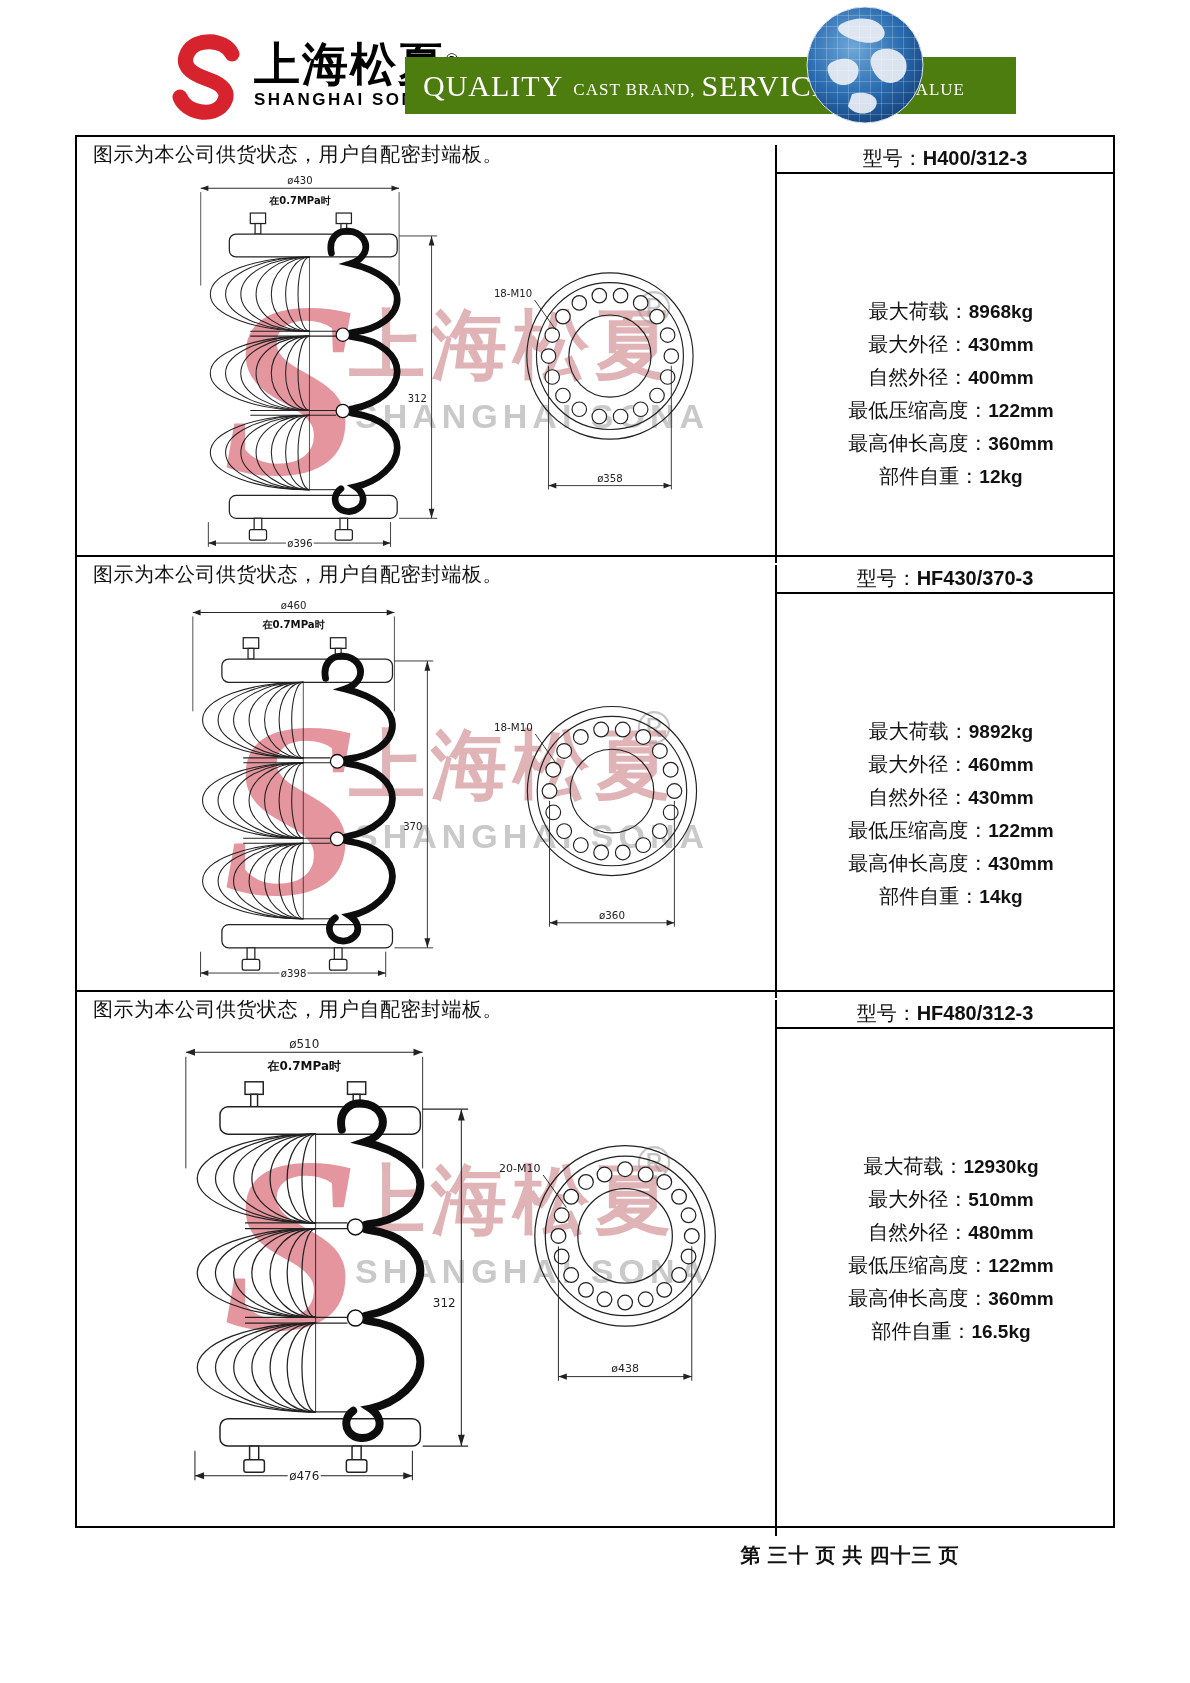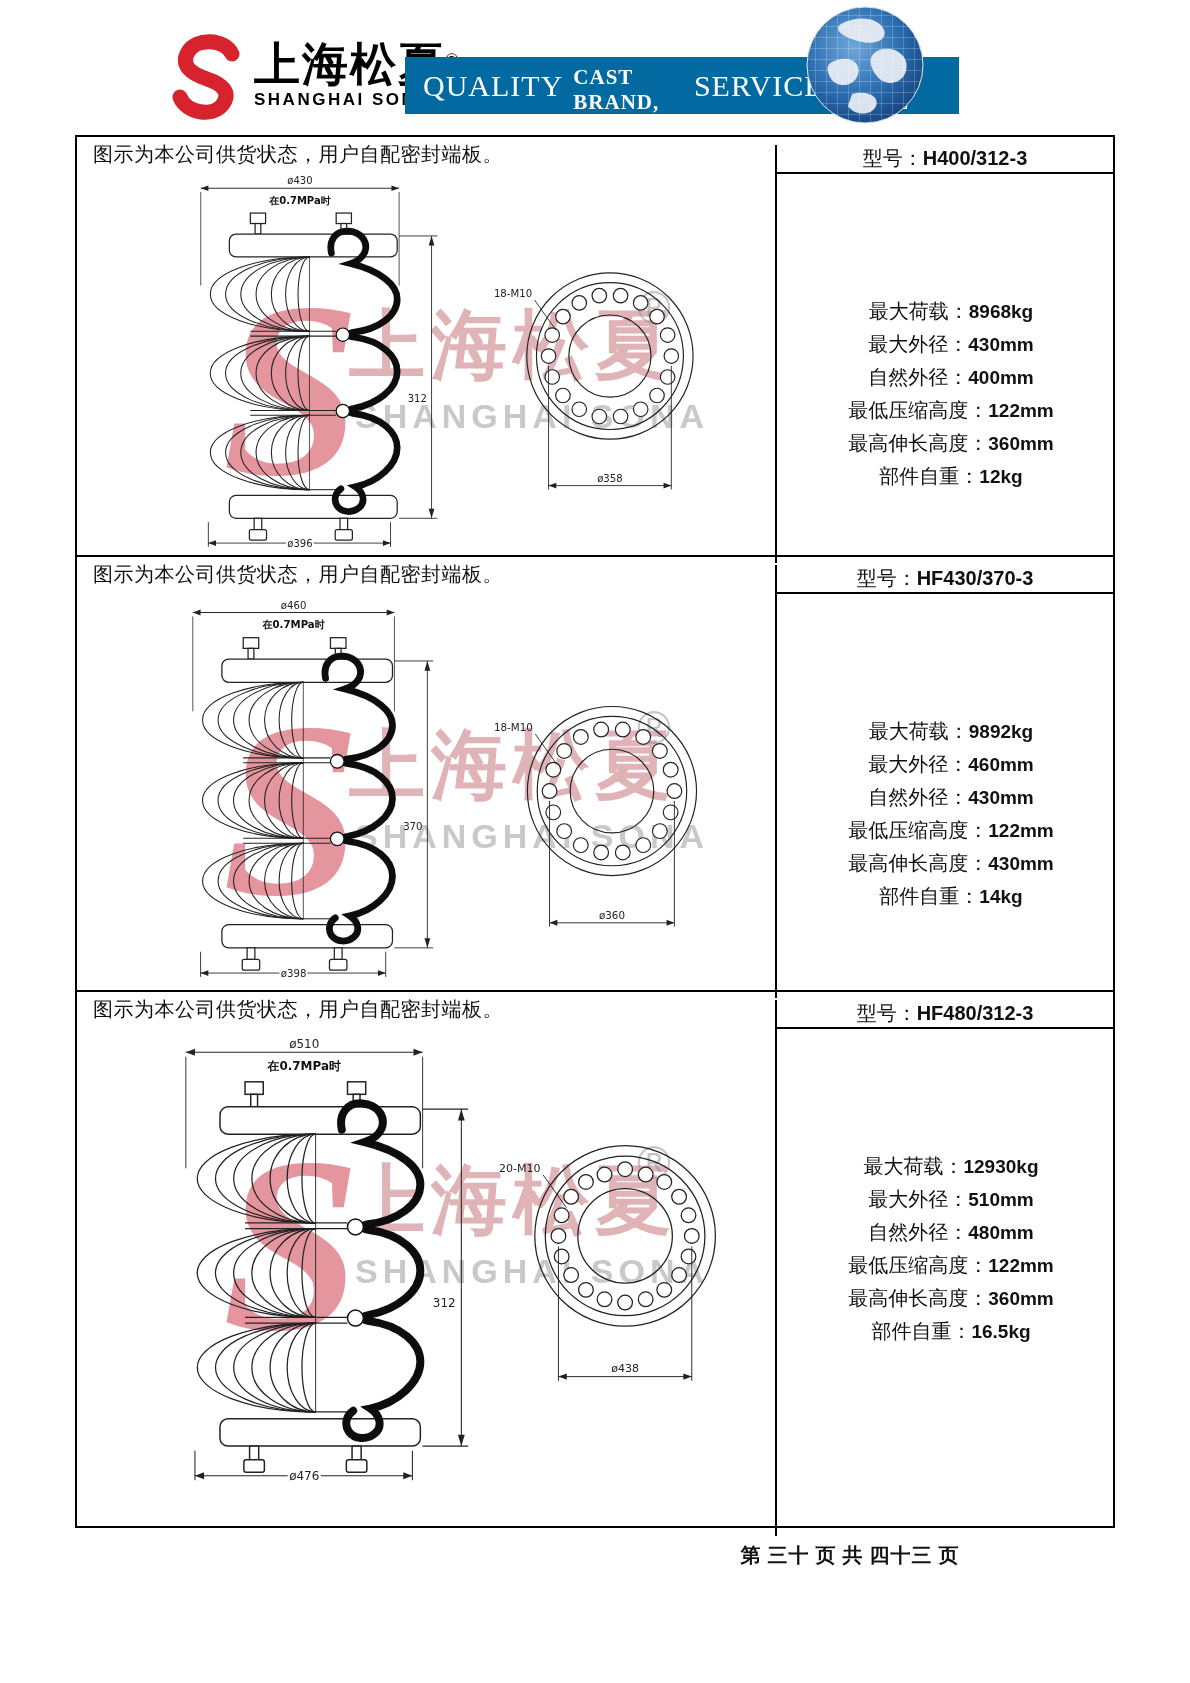--- a/index.html
+++ b/index.html
@@ -6,24 +6,24 @@
   .page{position:relative;width:1190px;height:1683px;background:#fff;overflow:hidden;
         font-family:"Liberation Serif","DejaVu Serif",serif;color:#111;}
   
   .logo-s-svg{position:absolute;left:168px;top:34px;}
   .brand{position:absolute;left:254px;top:40px;}
   .brand-cn{font-family:"Liberation Sans","DejaVu Sans",sans-serif;font-weight:700;
             font-size:46px;line-height:48px;color:#000;letter-spacing:2px;}
   .brand-cn sup{font-size:16px;font-weight:400;vertical-align:top;position:relative;top:-4px;}
   .brand-en{font-family:"Liberation Sans","DejaVu Sans",sans-serif;font-weight:700;
             font-size:17px;letter-spacing:2.5px;color:#000;margin-top:2px;}
-  .banner{position:absolute;left:405px;top:57px;width:554px;height:57px;background:#0369a1;
+  .banner{position:absolute;left:405px;top:57px;width:611px;height:57px;background:#4d7c0f;
           display:flex;align-items:baseline;padding-left:18px;box-sizing:border-box;color:#fff;}
   .slog-big{font-size:30px;letter-spacing:1px;align-self:center;}
-  .slog-small{font-size:21px;letter-spacing:1px;align-self:center;margin:8px 6px 0 10px;font-weight:bold;}
+  .slog-small{font-size:17px;letter-spacing:1px;align-self:center;margin:8px 6px 0 10px;}
   .globe-svg{position:absolute;left:783px;top:4px;}
   
   .table{position:absolute;left:75px;top:135px;width:1040px;height:1393px;
          border:2px solid #000;box-sizing:border-box;}
   .row{position:absolute;left:0;width:100%;}
   .row1{top:0;height:420px;border-bottom:2px solid #000;box-sizing:border-box;}
   .row2{top:420px;height:435px;border-bottom:2px solid #000;box-sizing:border-box;}
   .row3{top:855px;height:536px;}
   .cell-left{position:absolute;left:0;top:0;width:698px;height:100%;}
   .cell-right{position:absolute;left:698px;top:8px;right:0;height:100%;border-left:2px solid #000;box-sizing:border-box;}

